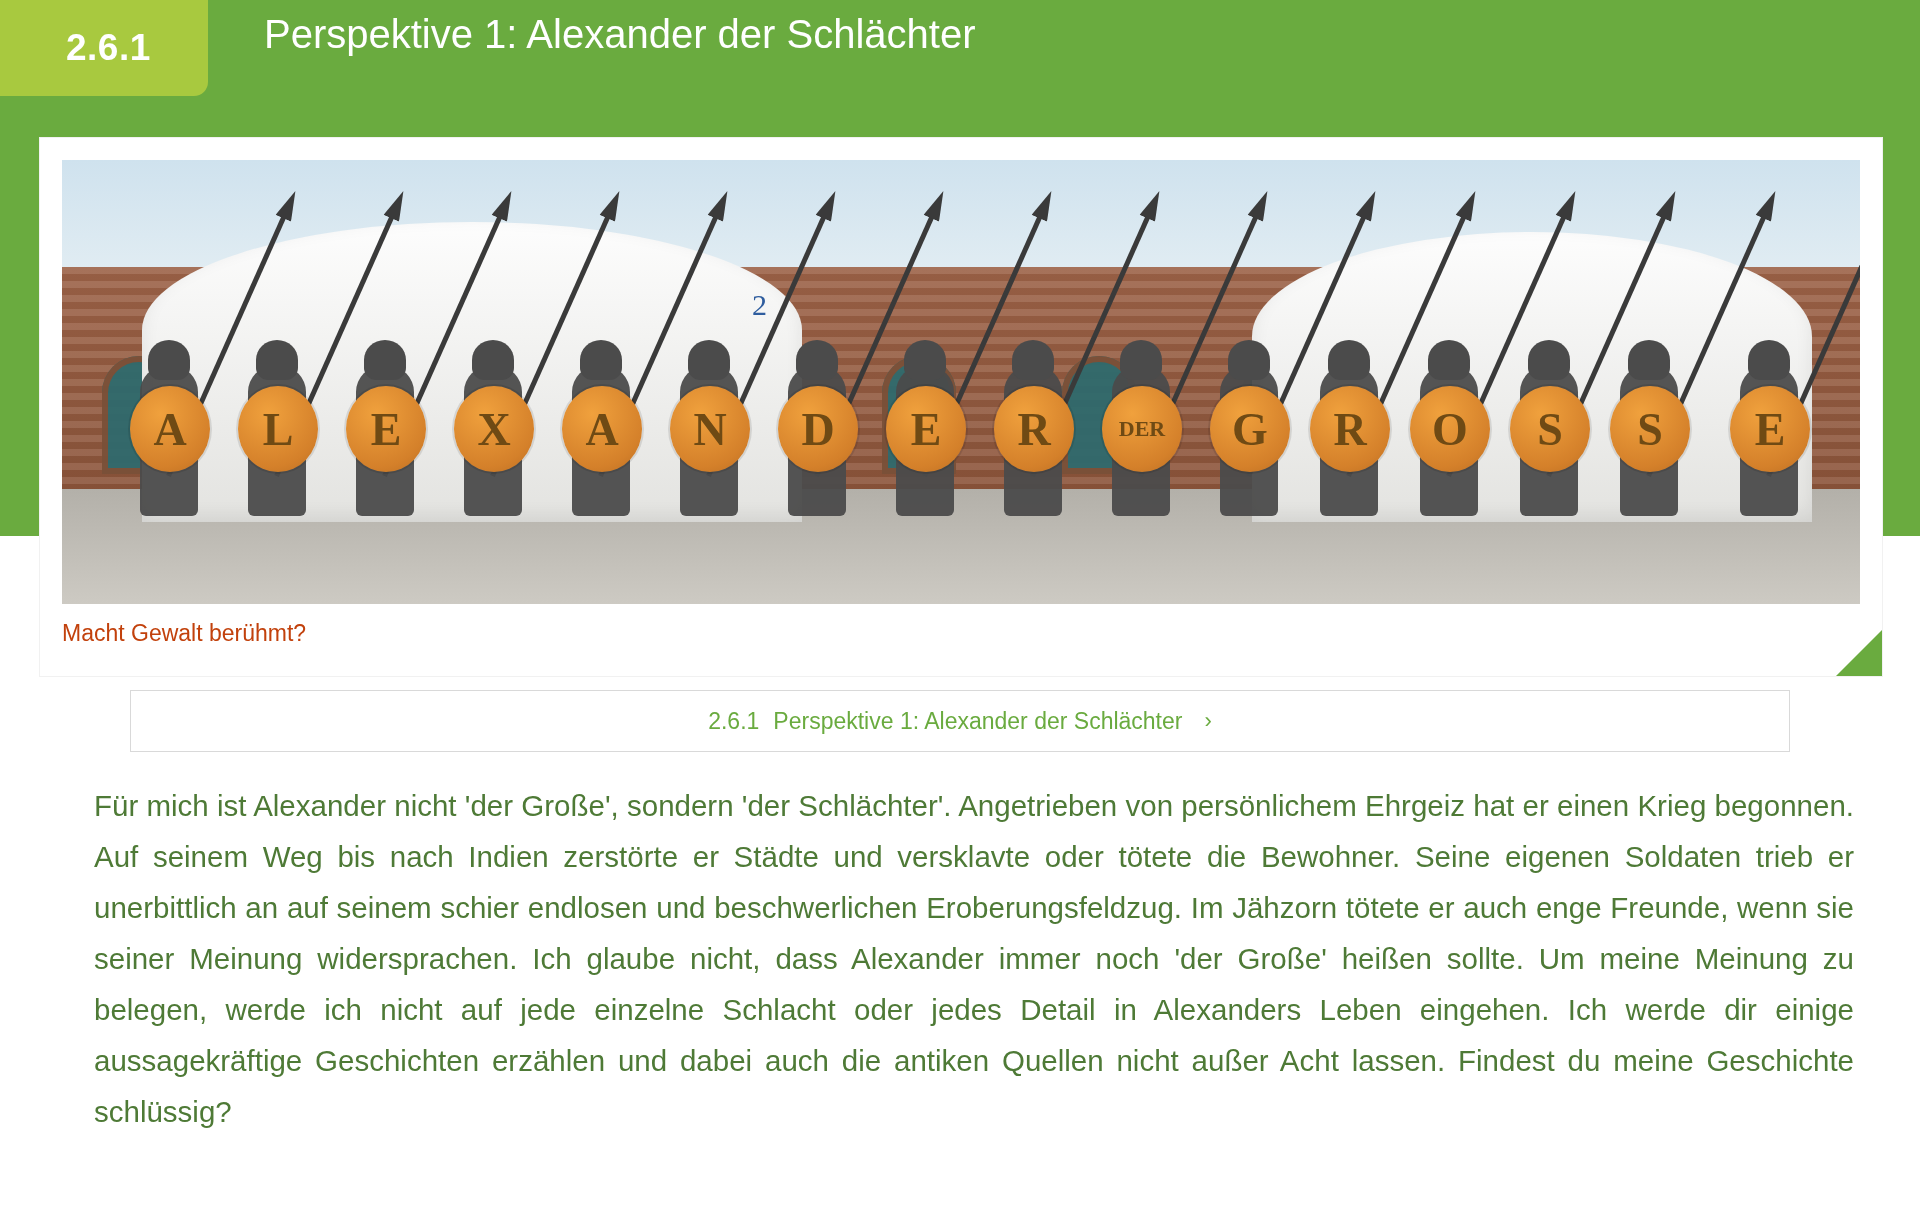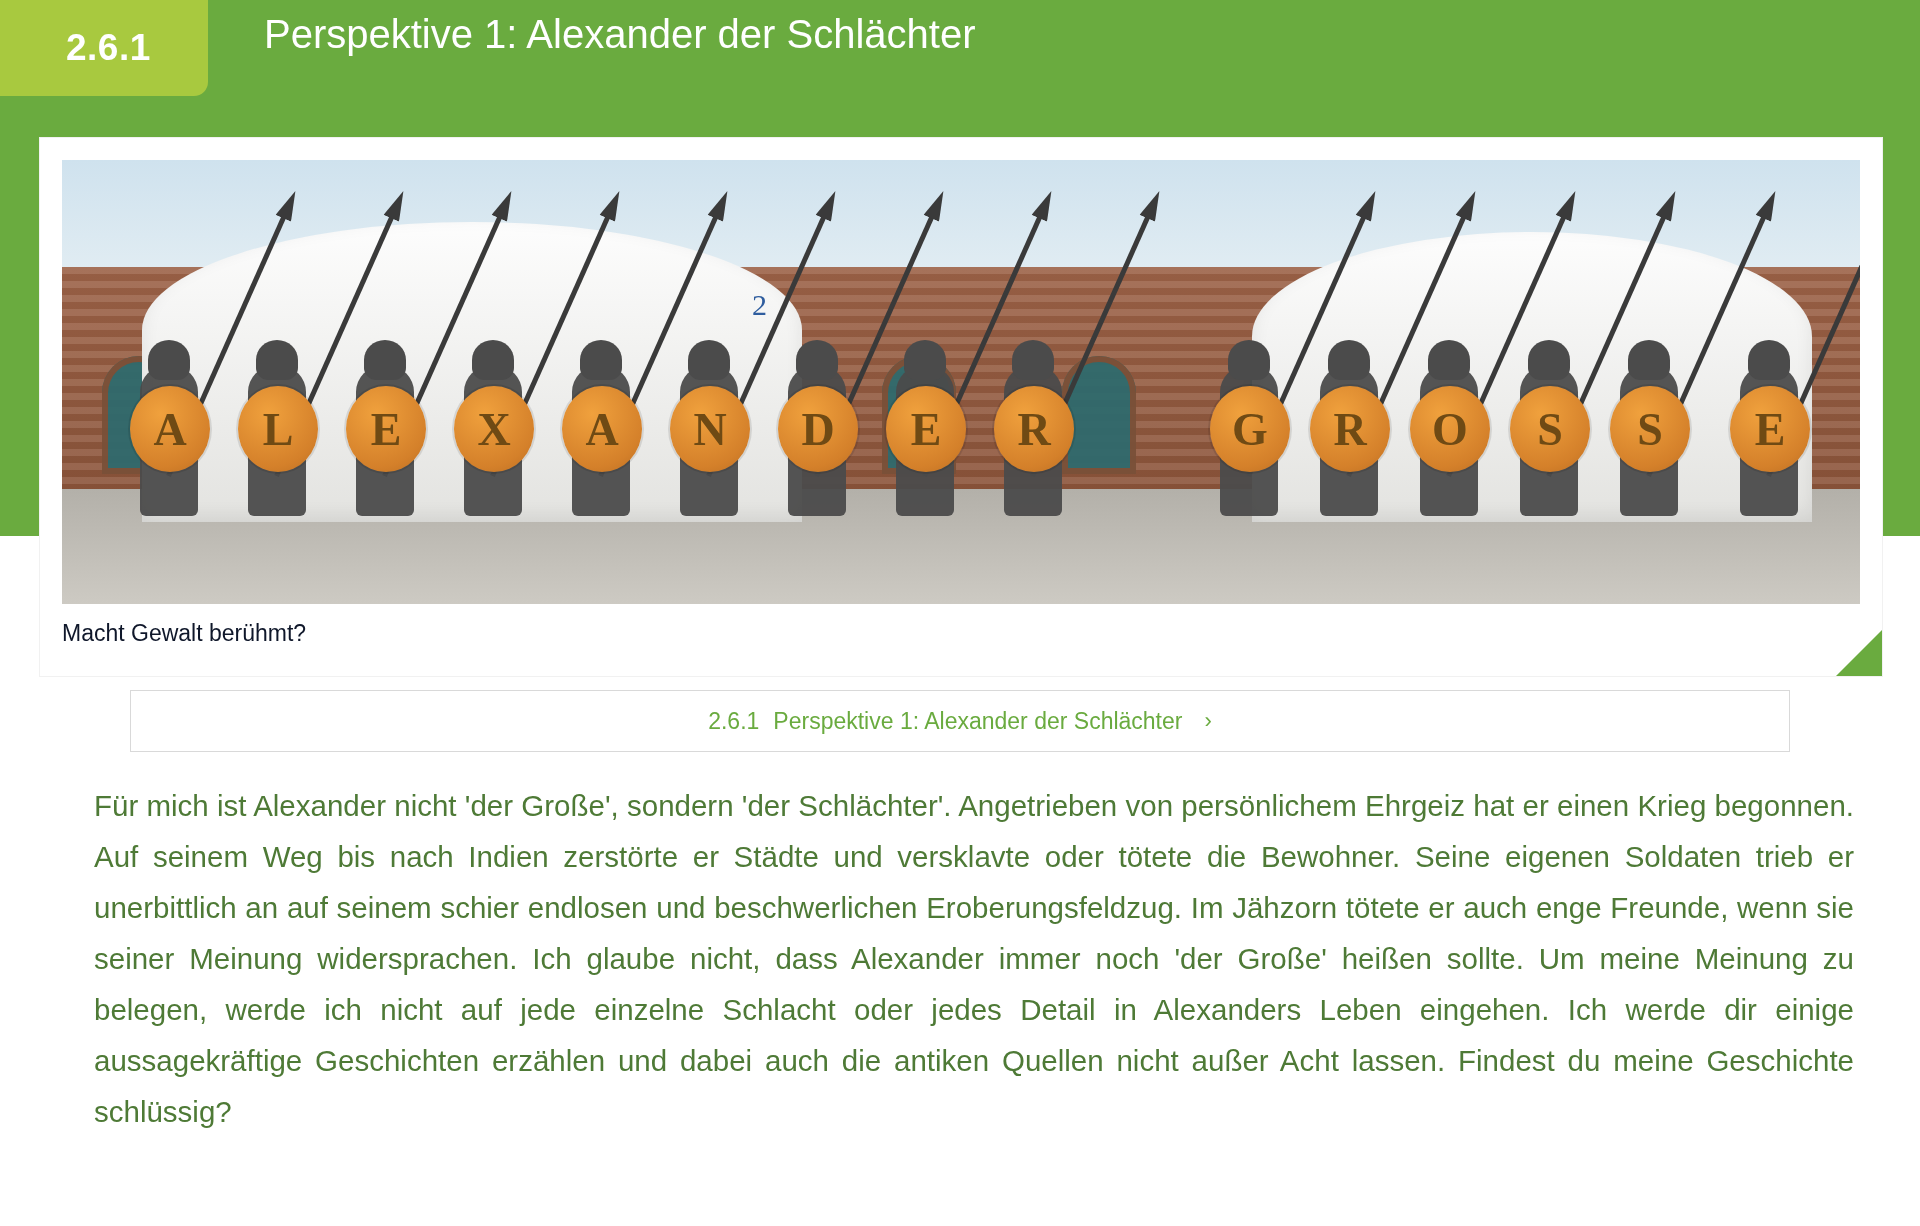--- a/index.html
+++ b/index.html
@@ -84,21 +84,21 @@
     width: 1798px;
     height: 444px;
     overflow: hidden;
     background: #b9c7c9;
   }
   .figure-caption {
     position: absolute;
     left: 22px;
     top: 482px;
     font-size: 23px;
-    color: #0f172a;
+    color: #c2410c;
   }
   .corner-fold {
     position: absolute;
     right: 0;
     bottom: 0;
     width: 0;
     height: 0;
     border-left: 46px solid transparent;
     border-bottom: 46px solid #6aab3f;
   }
@@ -326,20 +326,26 @@
               <div class="body"></div>
               <div class="helmet"></div>
               <div class="shield">E</div>
             </div>
           <div class="soldier" style="left:924px;">
               <div class="spear"></div>
               <div class="body"></div>
               <div class="helmet"></div>
               <div class="shield">R</div>
             </div>
+          <div class="soldier" style="left:1032px;">
+              <div class="spear"></div>
+              <div class="body"></div>
+              <div class="helmet"></div>
+              <div class="shield small">DER</div>
+            </div>
           <div class="soldier" style="left:1140px;">
               <div class="spear"></div>
               <div class="body"></div>
               <div class="helmet"></div>
               <div class="shield">G</div>
             </div>
           <div class="soldier" style="left:1240px;">
               <div class="spear"></div>
               <div class="body"></div>
               <div class="helmet"></div>

